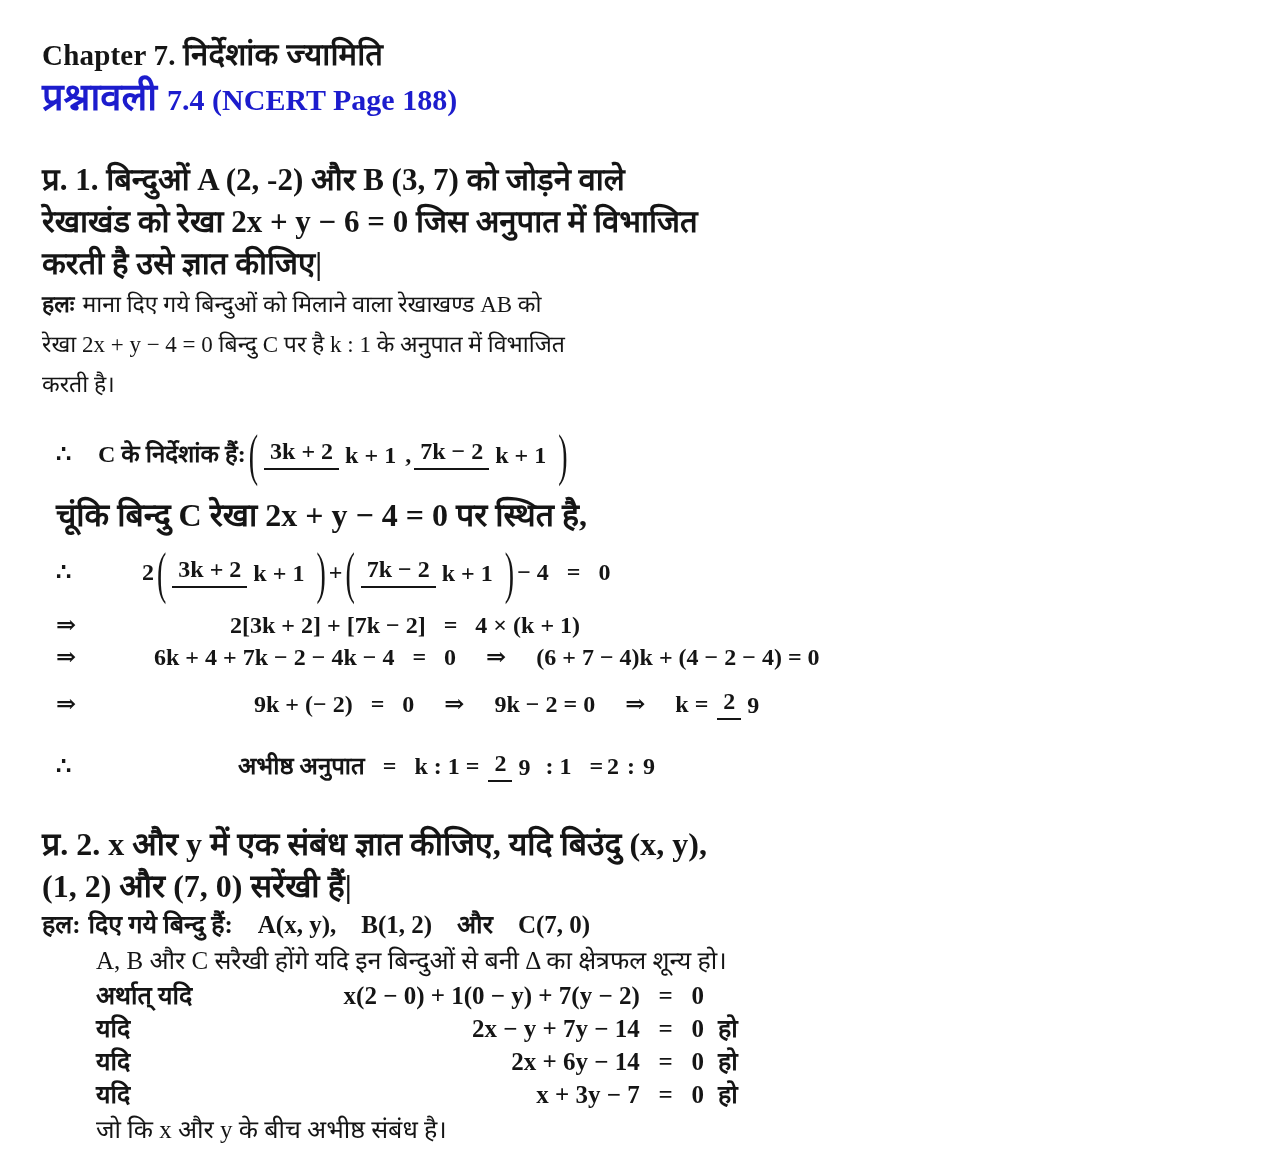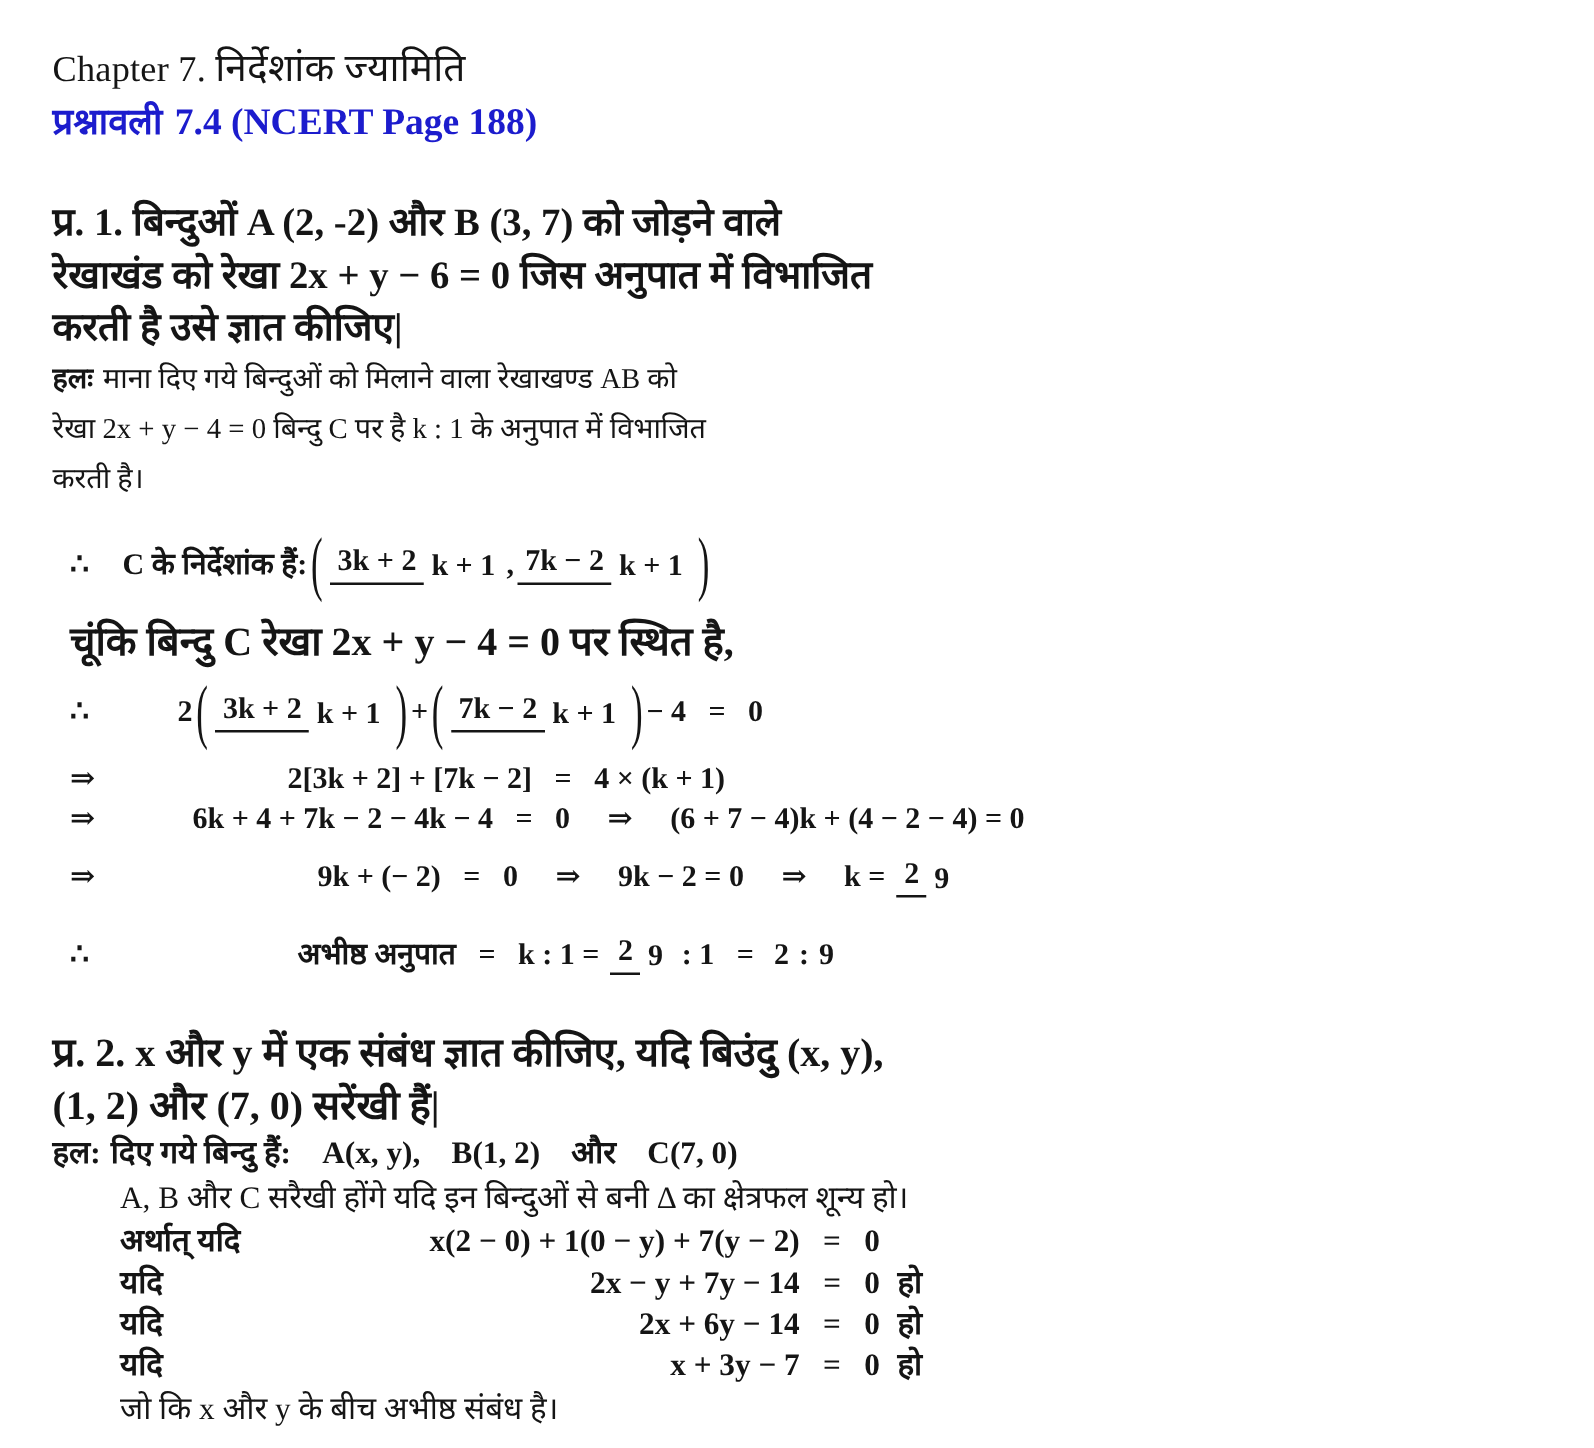--- a/index.html
+++ b/index.html
@@ -8,24 +8,24 @@
     position:relative;
     width:1275px; height:1158px;
     background:#ffffff;
     color:#151515;
     font-family:"Liberation Serif","DejaVu Serif",serif;
     overflow:hidden;
   }
   .content { padding:34px 40px 0 42px; }
 
   
-  .hdr-line1 { font-size:29px; font-weight:400; line-height:42px; letter-spacing:0.2px; }
+  .hdr-line1 { font-size:29px; font-weight:700; line-height:42px; letter-spacing:0.2px; }
   .hdr-line1 .hi { font-size:31px; }
   .hdr-line2 { font-size:30px; font-weight:700; line-height:42px; color:#1c1ccd; }
-  .hdr-line2 .hi { font-size:29px; margin-right:10px; }
+  .hdr-line2 .hi { font-size:38px; margin-right:10px; }
 
   
   .q-block { font-size:31px; font-weight:700; line-height:42px; max-width:880px; }
   .q1 { margin-top:38px; }
 
   
   .sol-block { font-size:23px; font-weight:500; line-height:40px; max-width:880px; }
   .sol-label { font-weight:700; margin-right:8px; }
 
   
@@ -57,21 +57,21 @@
     display:inline-flex; flex-direction:row; align-items:center;
     vertical-align:middle; text-align:center;
     font-weight:700; line-height:1.15; margin:0 3px;
   }
   .frac .num { padding:0 6px 2px; border-bottom:2px solid #151515; }
   .frac .den { padding:3px 6px 0; }
   .paren {
     display:inline-block; transform:scaleY(2.05);
     font-size:28px; font-weight:400; margin:0 3px;
   }
-  .bold-result { font-weight:800; letter-spacing:1px; margin-left:16px; }
+  .bold-result { font-weight:800; letter-spacing:1px; margin-left:4px; }
 
   
   .q2 { margin-top:26px; font-size:32px; }
   .q2sol { font-size:25px; font-weight:600; }
   .q2sol .intro { line-height:36px; }
   .q2sol .cond { margin-left:54px; line-height:36px; font-weight:500; }
   .step { display:flex; margin-left:54px; line-height:33px; }
   .step .slabel { width:178px; flex:0 0 178px; font-weight:600; }
   .step .seq { width:430px; flex:0 0 430px; text-align:right; white-space:pre; }
   .step .stail { margin-left:14px; }

